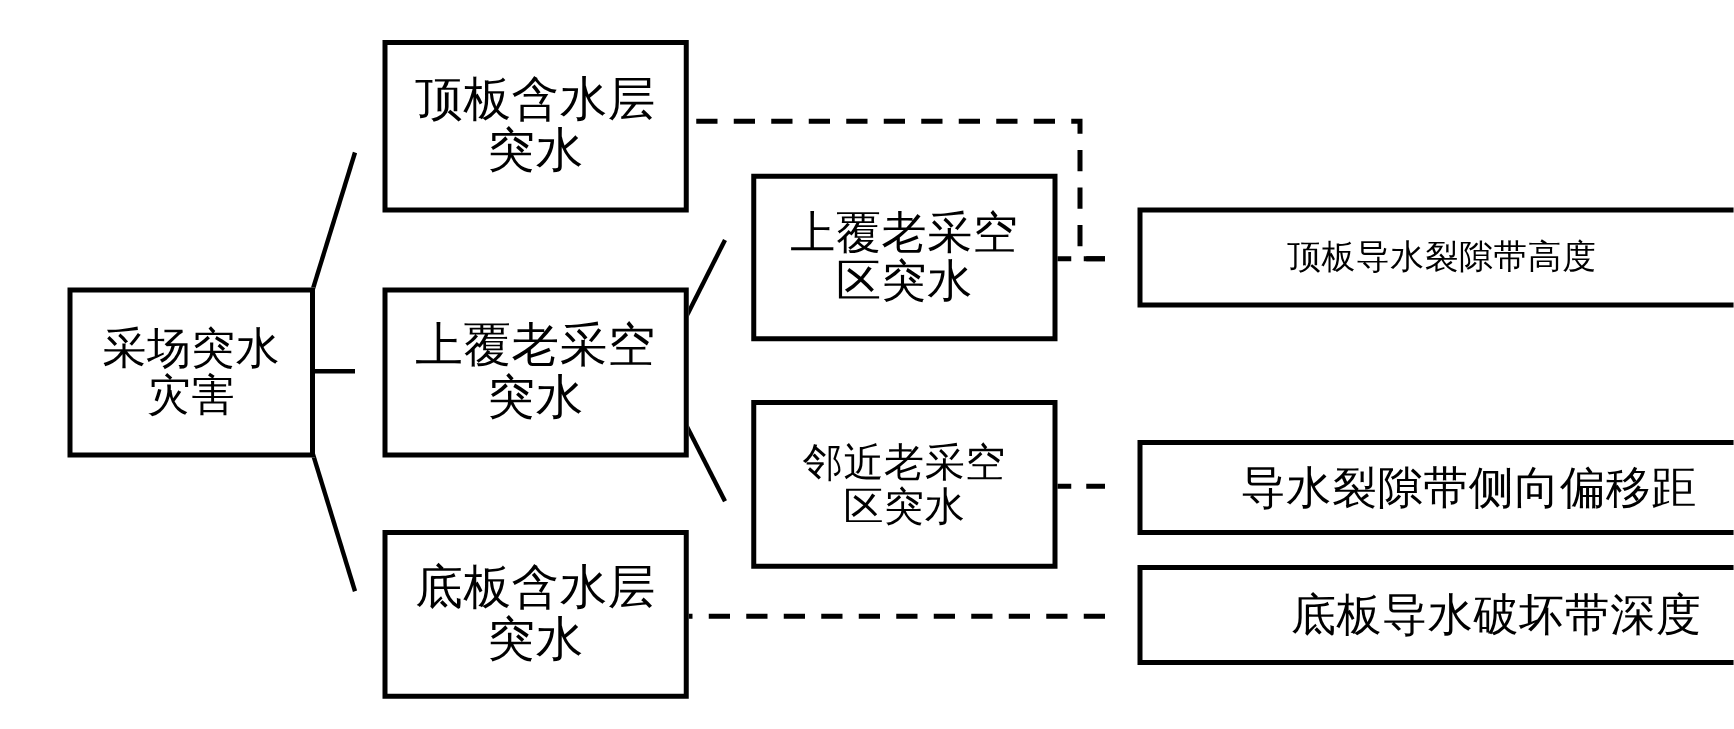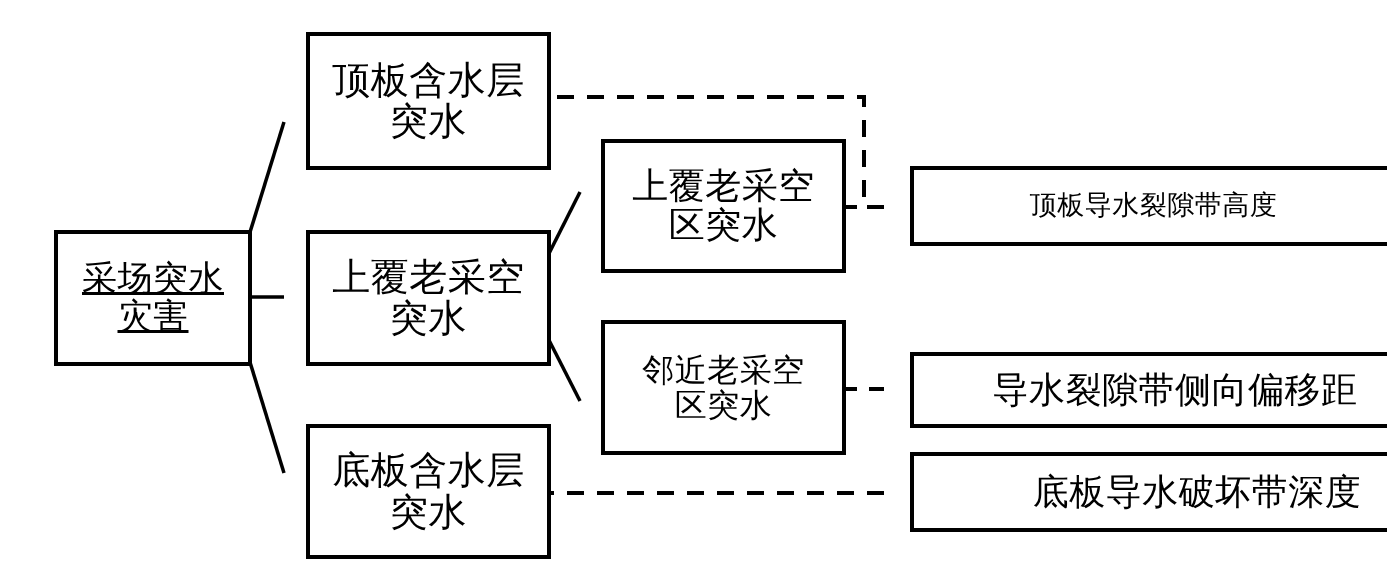--- a/index.html
+++ b/index.html
@@ -41,21 +41,20 @@
   .node .node-label {
     display: block;
     width: 100%;
     white-space: pre-line;
     letter-spacing: 0.5px;
   }
   
   #node-root-hazard {
     left: 30px; top: 230px; width: 198px; height: 136px;
     font-size: 35px;
-    text-decoration: underline;
   }
   
   #node-roof-aquifer {
     left: 282px; top: 32px; width: 245px; height: 138px;
     font-size: 38px;
   }
   #node-goaf {
     left: 282px; top: 230px; width: 245px; height: 136px;
     font-size: 38px;
   }

